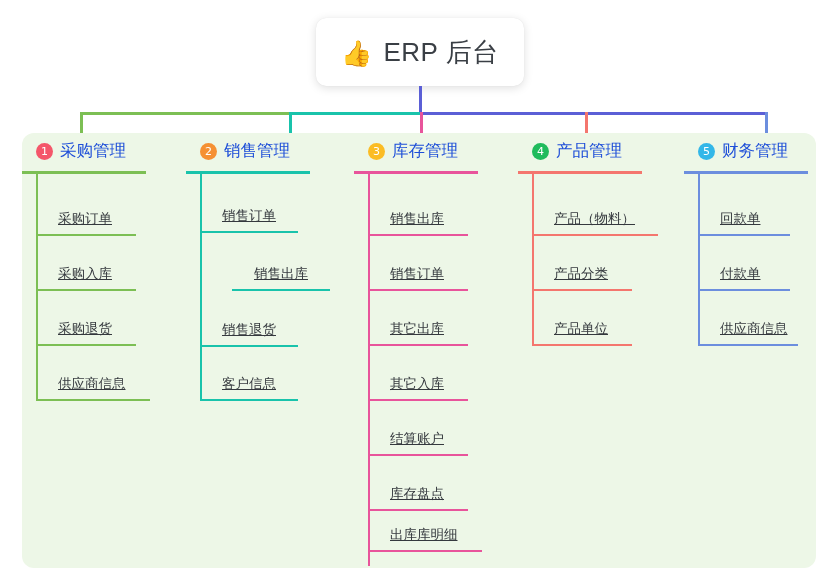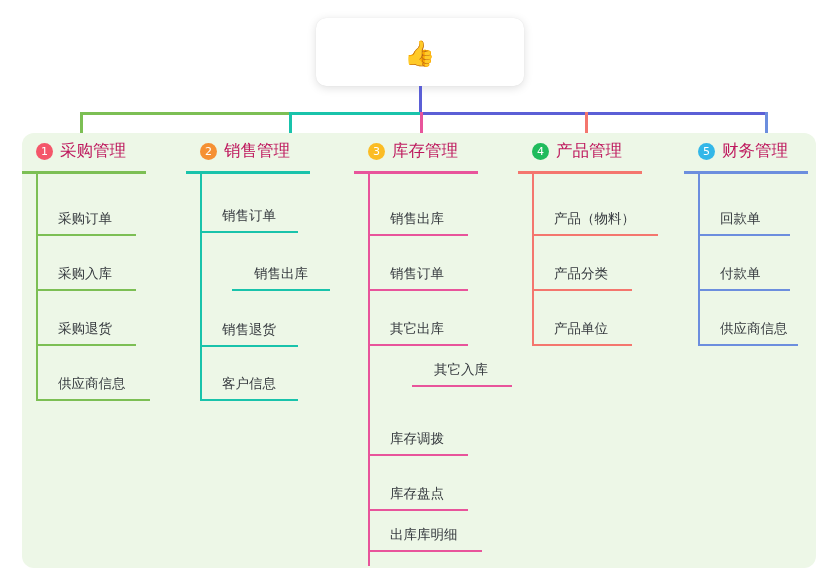--- a/index.html
+++ b/index.html
@@ -103,21 +103,21 @@
     border-radius: 50%;
     color: #ffffff;
     font-size: 11px;
     line-height: 17px;
     text-align: center;
     flex: none;
     font-family: "DejaVu Sans", sans-serif;
   }
   .col-title {
     font-size: 16.5px;
-    color: #be185d;
+    color: #1d4ed8;
     white-space: nowrap;
     font-family: Liberation Serif, serif;
   }
   .head-rule {
     position: absolute;
     left: 0;
     top: 38px;
     height: 3px;
   }
   .spine {
@@ -130,35 +130,37 @@
     position: absolute;
     left: 14px;
   }
   .leaf-label {
     position: absolute;
     left: 22px;
     bottom: 8px;
     font-size: 13.5px;
     color: #35393e;
     white-space: nowrap;
+    text-decoration: underline;
   }
   .leaf-rule {
     position: absolute;
     left: 0;
     bottom: 0;
     height: 2px;
   }
 </style>
 </head>
 <body>
 
 <div id="mindmap">
 
   <div class="root-card">
     <span class="root-emoji">👍</span>
+    <span class="root-title">ERP 后台</span>
   </div>
 
   <div id="connectors">
       <div class="conn root-stem" style="background: rgb(91, 95, 214);"></div>
       <div class="conn bus-seg" style="left: 80px; width: 209px; background: rgb(124, 191, 84);"></div>
       <div class="conn bus-seg" style="left: 289px; width: 131px; background: rgb(25, 195, 171);"></div>
       <div class="conn bus-seg" style="left: 420px; width: 345px; background: rgb(91, 95, 214);"></div>
       <div class="conn drop" style="left: 80px; background: rgb(124, 191, 84);"></div>
       <div class="conn drop" style="left: 289px; background: rgb(25, 195, 171);"></div>
       <div class="conn drop" style="left: 420px; background: rgb(232, 84, 155);"></div>
@@ -228,26 +230,26 @@
             <div class="leaf-rule" style="width: 100px; background: rgb(232, 84, 155);"></div>
           </div>
           <div class="leaf" style="top: 103px; height: 55px; width: 100px;">
             <span class="leaf-label">销售订单</span>
             <div class="leaf-rule" style="width: 100px; background: rgb(232, 84, 155);"></div>
           </div>
           <div class="leaf" style="top: 158px; height: 55px; width: 100px;">
             <span class="leaf-label">其它出库</span>
             <div class="leaf-rule" style="width: 100px; background: rgb(232, 84, 155);"></div>
           </div>
-          <div class="leaf" style="top: 199px; height: 55px; width: 100px; margin-left: 44px;">
+          <div class="leaf" style="top: 213px; height: 55px; width: 100px;">
             <span class="leaf-label">其它入库</span>
             <div class="leaf-rule" style="width: 100px; background: rgb(232, 84, 155);"></div>
           </div>
           <div class="leaf" style="top: 268px; height: 55px; width: 100px;">
-            <span class="leaf-label">库存调拨</span>
+            <span class="leaf-label">结算账户</span>
             <div class="leaf-rule" style="width: 100px; background: rgb(232, 84, 155);"></div>
           </div>
           <div class="leaf" style="top: 323px; height: 55px; width: 100px;">
             <span class="leaf-label">库存盘点</span>
             <div class="leaf-rule" style="width: 100px; background: rgb(232, 84, 155);"></div>
           </div>
           <div class="leaf" style="top: 378px; height: 41px; width: 114px;">
             <span class="leaf-label">出库库明细</span>
             <div class="leaf-rule" style="width: 114px; background: rgb(232, 84, 155);"></div>
           </div>

